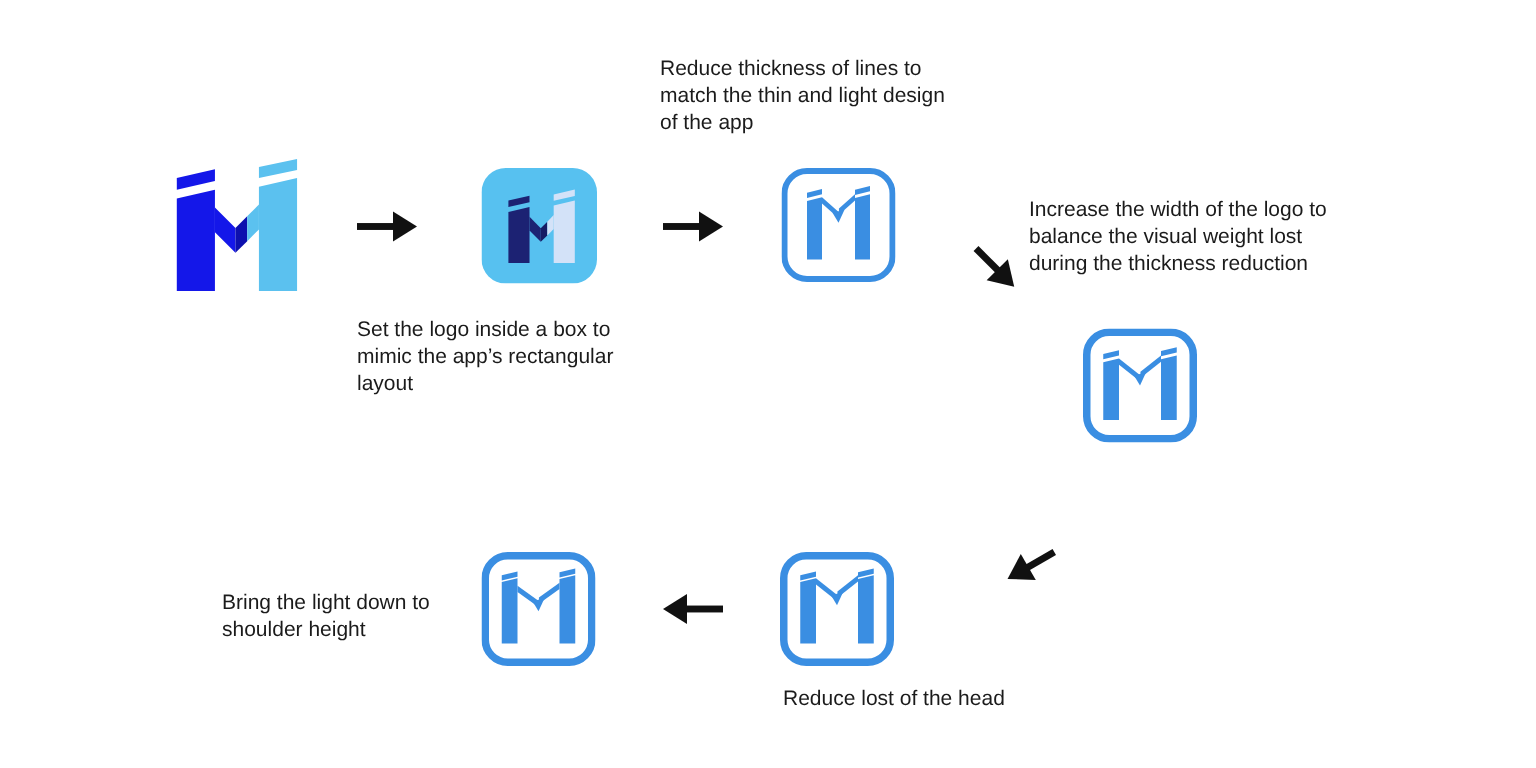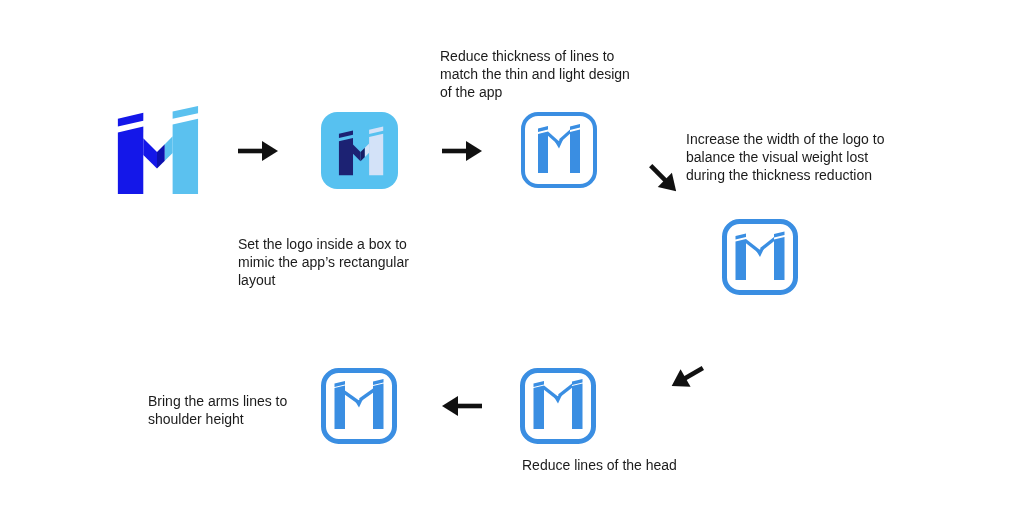--- a/index.html
+++ b/index.html
@@ -48,21 +48,21 @@
   <polygon points="43.3,35.3 47.5,31 47.5,40.1 43.3,44.4" fill="#d3e2f8"></polygon>
   <polygon points="47.5,24.6 61.4,21.4 61.4,62.5 47.5,62.5" fill="#d3e2f8"></polygon>
   <polygon points="47.5,17.4 61.4,14.2 61.4,18.5 47.5,21.6" fill="#d3e2f8"></polygon>
 </svg>
 
 <svg class="abs" style="left:440px; top:139px;" width="44" height="24" viewBox="0 0 44 24">
   <rect x="2" y="9.7" width="29" height="4.6" fill="#111111"></rect>
   <polygon points="26,2 42,12 26,22" fill="#111111"></polygon>
 </svg>
 
-<div class="note" style="left:440px; top:36px; width:215px;margin-top:11px;">Reduce thickness of lines to
+<div class="note" style="left:440px; top:36px; width:215px;">Reduce thickness of lines to
 match the thin and light design
 of the app</div>
 
 <svg class="abs" style="left:521px; top:112px;" width="76" height="76" viewBox="0 0 76 76">
   <rect fill="none" stroke-width="4" x="2" y="2" width="72" height="72" rx="15" stroke="#3a8ee2"></rect>
   <polygon points="17,16.5 27,14 27,17.5 17,20" fill="#3a8ee2"></polygon>
   <polygon points="17,22 27,19.5 27,61 17,61" fill="#3a8ee2"></polygon>
   <polygon points="27,19.5 37.7,29 37.7,33.2 27,23.7" fill="#3a8ee2"></polygon>
   <polygon points="49,14.5 59,12 59,15.5 49,18" fill="#3a8ee2"></polygon>
   <polygon points="49,20 59,17.5 59,61 49,61" fill="#3a8ee2"></polygon>
@@ -83,52 +83,52 @@
   <rect fill="none" stroke-width="5" x="2.5" y="2.5" width="71" height="71" rx="15" stroke="#3a8ee2"></rect>
   <polygon points="13.5,17 24,14.5 24,18 13.5,20.5" fill="#3a8ee2"></polygon>
   <polygon points="13.5,22.5 24,20 24,61 13.5,61" fill="#3a8ee2"></polygon>
   <polygon points="24,20 37.7,30.8 37.7,35 24,24.2" fill="#3a8ee2"></polygon>
   <polygon points="52,15 62.5,12.5 62.5,16 52,18.5" fill="#3a8ee2"></polygon>
   <polygon points="52,20.5 62.5,18 62.5,61 52,61" fill="#3a8ee2"></polygon>
   <polygon points="52,18 38.3,28.8 38.3,33 52,22.2" fill="#3a8ee2"></polygon>
   <polygon points="34,31.4 42,29.4 38,38" fill="#3a8ee2"></polygon>
 </svg>
 
-<div class="note" style="left:238px; top:210px; width:190px;margin-top:25px;">Set the logo inside a box to
+<div class="note" style="left:238px; top:210px; width:190px;">Set the logo inside a box to
 mimic the app’s rectangular
 layout</div>
 
 <svg class="abs" style="left:667px; top:364px; transform:rotate(150deg);" width="44" height="24" viewBox="0 0 44 24">
   <rect x="6" y="9.7" width="25" height="4.6" fill="#111111"></rect>
   <polygon points="26,2 42,12 26,22" fill="#111111"></polygon>
 </svg>
 
 <svg class="abs" style="left:520px; top:368px;" width="76" height="76" viewBox="0 0 76 76">
   <rect fill="none" stroke-width="5" x="2.5" y="2.5" width="71" height="71" rx="15" stroke="#3a8ee2"></rect>
   <polygon points="13.5,15.5 24,13 24,16.5 13.5,19" fill="#3a8ee2"></polygon>
   <polygon points="13.5,20 24,17.5 24,61 13.5,61" fill="#3a8ee2"></polygon>
   <polygon points="24,17.5 37.7,28.3 37.7,32.5 24,21.7" fill="#3a8ee2"></polygon>
   <polygon points="52,13.5 62.5,11 62.5,14.5 52,17" fill="#3a8ee2"></polygon>
   <polygon points="52,18 62.5,15.5 62.5,61 52,61" fill="#3a8ee2"></polygon>
   <polygon points="52,15.5 38.3,26.3 38.3,30.5 52,19.7" fill="#3a8ee2"></polygon>
   <polygon points="34,28.9 42,26.9 38,35.5" fill="#3a8ee2"></polygon>
 </svg>
 
-<div class="note" style="left:522px; top:456px; width:210px;">Reduce lines of the head</div>
+<div class="note" style="left:522px; top:456px; width:210px;">Reduce lost of the head</div>
 
 <svg class="abs" style="left:440px; top:394px; transform:rotate(180deg);" width="44" height="24" viewBox="0 0 44 24">
   <rect x="2" y="9.7" width="29" height="4.6" fill="#111111"></rect>
   <polygon points="26,2 42,12 26,22" fill="#111111"></polygon>
 </svg>
 
 <svg class="abs" style="left:321px; top:368px;" width="76" height="76" viewBox="0 0 76 76">
   <rect fill="none" stroke-width="5" x="2.5" y="2.5" width="71" height="71" rx="15" stroke="#3a8ee2"></rect>
   <polygon points="13.5,15.5 24,13 24,16.5 13.5,19" fill="#3a8ee2"></polygon>
   <polygon points="13.5,20 24,17.5 24,61 13.5,61" fill="#3a8ee2"></polygon>
   <polygon points="24,22.5 37.7,32.3 37.7,36.5 24,26.7" fill="#3a8ee2"></polygon>
   <polygon points="52,13.5 62.5,11 62.5,14.5 52,17" fill="#3a8ee2"></polygon>
   <polygon points="52,18 62.5,15.5 62.5,61 52,61" fill="#3a8ee2"></polygon>
   <polygon points="52,20.5 38.3,30.3 38.3,34.5 52,24.7" fill="#3a8ee2"></polygon>
   <polygon points="34,32.9 42,30.9 38,39.5" fill="#3a8ee2"></polygon>
 </svg>
 
-<div class="note" style="left:148px; top:392px; width:165px;">Bring the arms lines to
+<div class="note" style="left:148px; top:392px; width:165px;">Bring the light down to
 shoulder height</div>
 
 </body></html>

